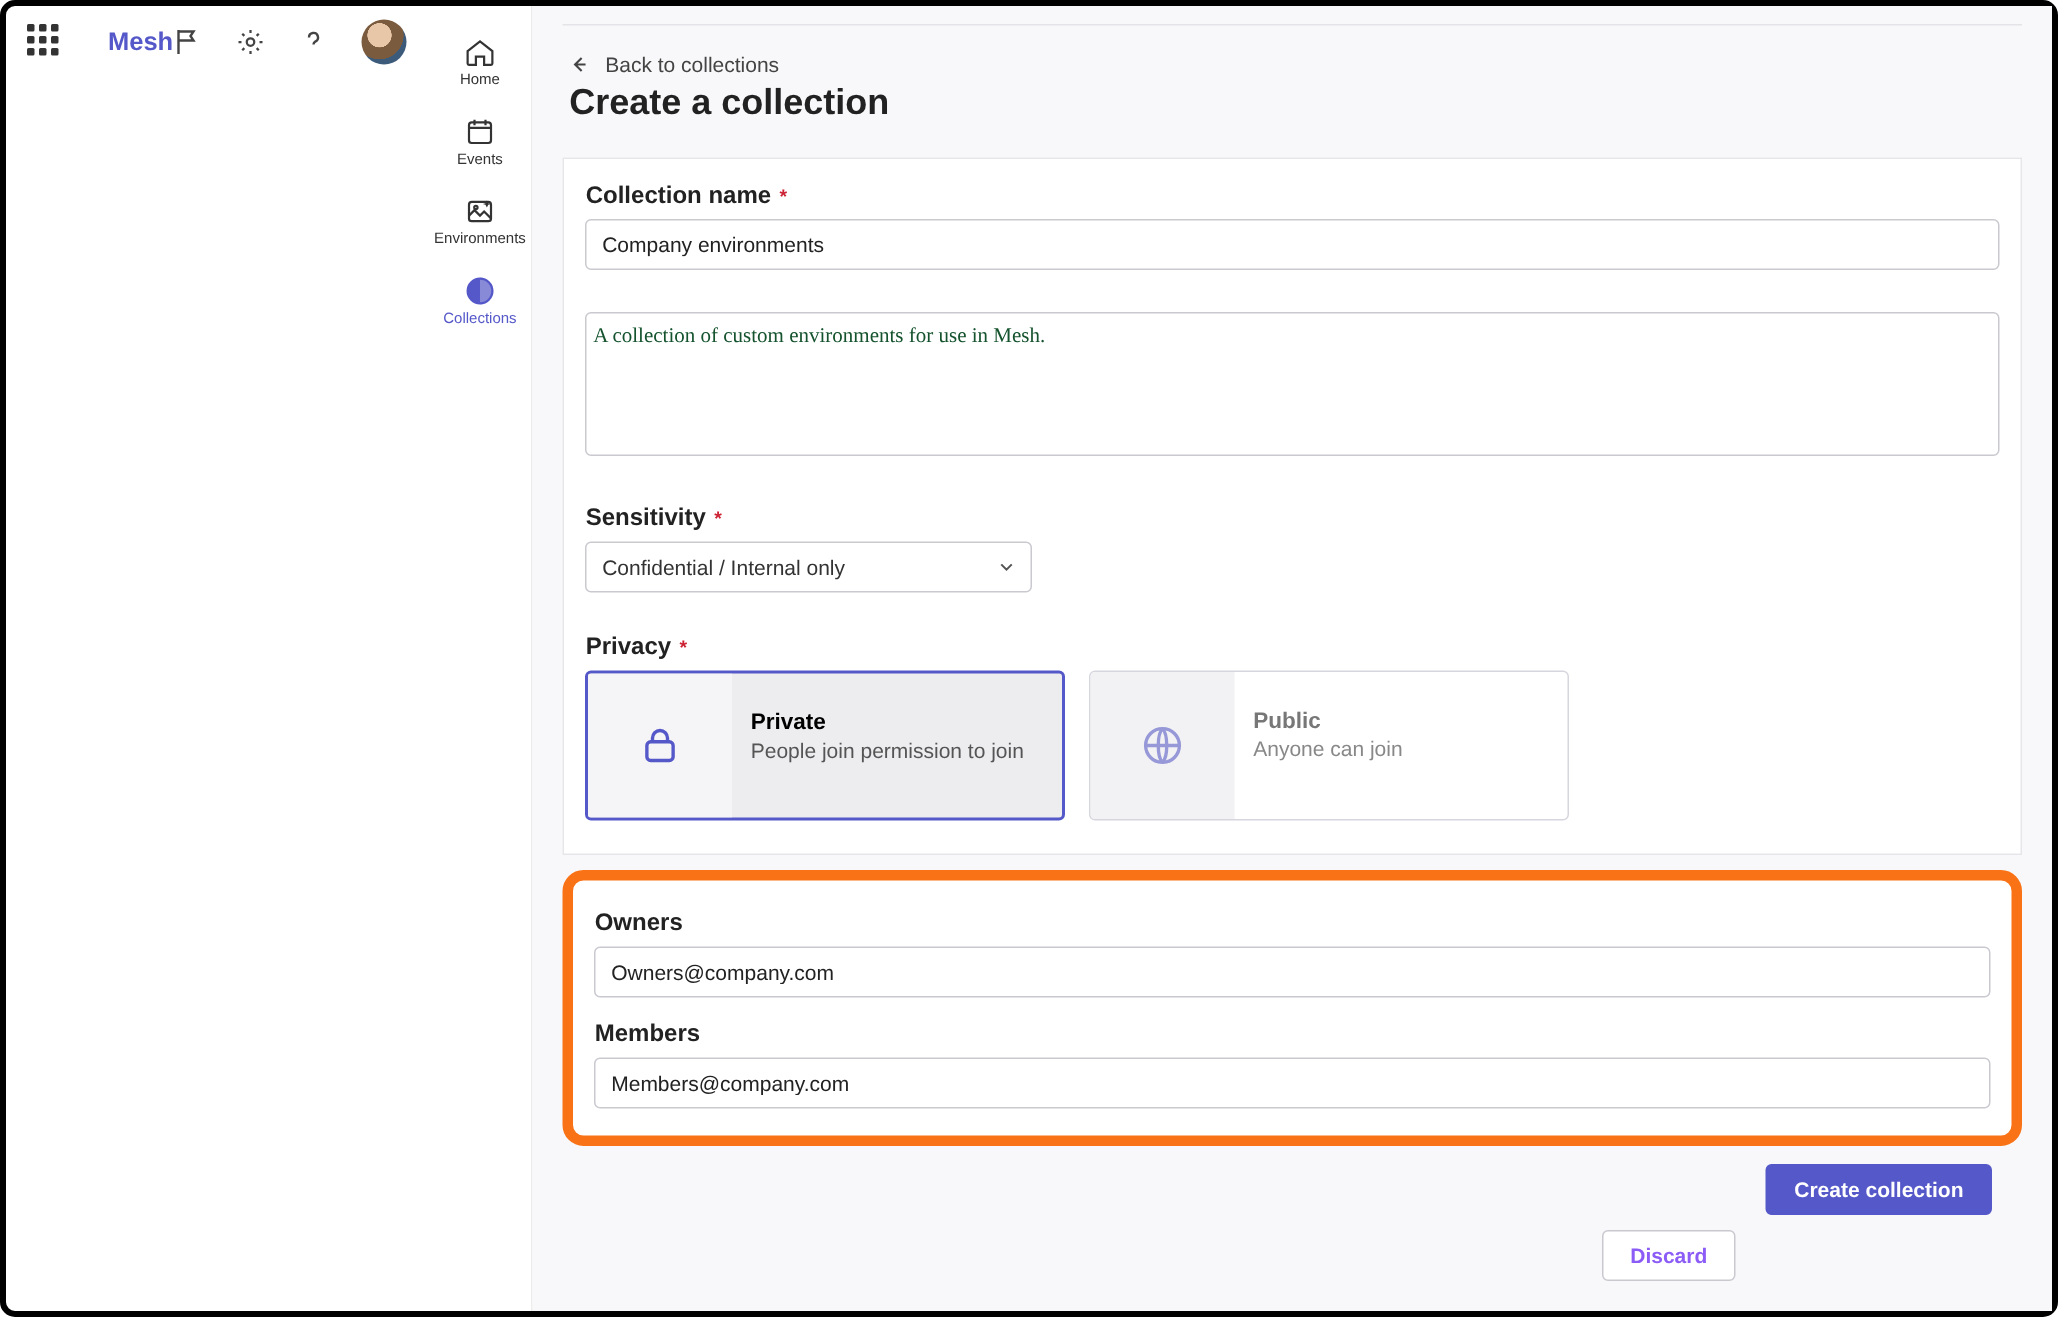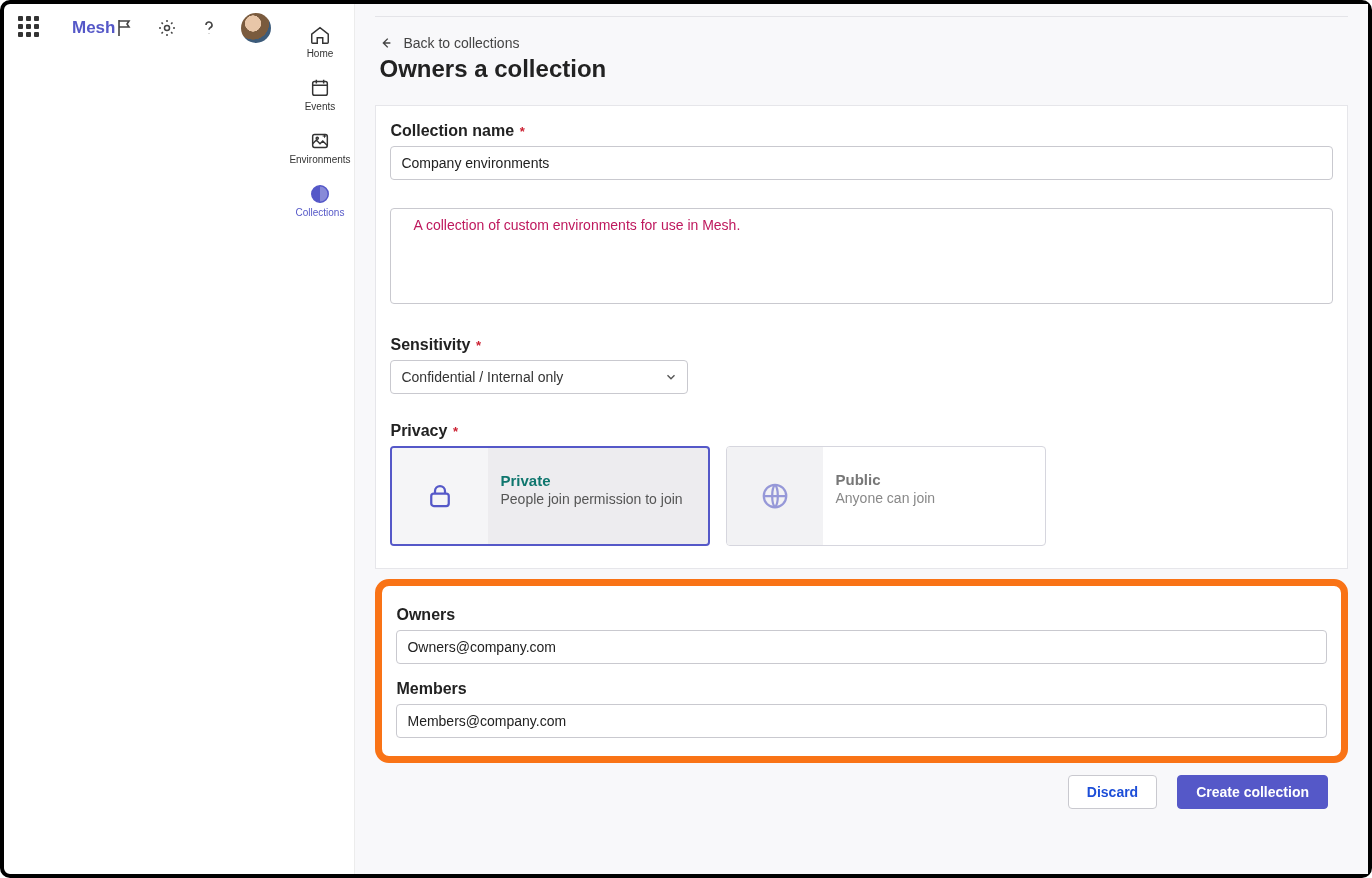--- a/index.html
+++ b/index.html
@@ -25,43 +25,43 @@
   .main { flex: 1; background: #f8f8fa; overflow-y: auto; padding: 12px 20px 0 20px; position: relative; }
   .top-rule { border-top: 1px solid #e4e4e8; margin-bottom: 18px; }
   .back-row { display: flex; align-items: center; gap: 10px; color: #444; font-size: 14px; cursor: pointer; margin-left: 4px; }
   .back-row svg { width: 14px; height: 14px; stroke: #444; }
   .page-title { font-size: 24px; font-weight: 600; color: #222; margin-top: 4px; margin-left: 4px; }
   .card { background: #fff; border: 1px solid #e6e6ea; border-radius: 0; margin-top: 22px; padding: 16px 14px 18px 14px; }
   .field-label { font-size: 16px; font-weight: 600; color: #222; margin-bottom: 6px; }
   .req { color: #c23; font-size: 13px; margin-left: 2px; }
   .field-block { margin-bottom: 28px; }
   .text-input { width: 100%; height: 34px; border: 1px solid #c9c9cf; border-radius: 4px; padding: 0 10px; font-size: 14px; font-family: inherit; color: #222; }
-  .textarea { width: 100%; height: 96px; border: 1px solid #c9c9cf; border-radius: 4px; padding: 8px 22px; font-size: 14px; font-family: Liberation Sans, sans-serif; color: #be185d; resize: none; }
+  .textarea { width: 100%; height: 96px; border: 1px solid #c9c9cf; border-radius: 4px; padding: 8px 4px; font-size: 14px; font-family: Liberation Serif, serif; color: #14532d; resize: none; }
   .select-wrap { position: relative; width: 298px; }
   .select { width: 100%; height: 34px; border: 1px solid #c9c9cf; border-radius: 4px; padding: 0 32px 0 10px; font-size: 14px; background: #fff; display: flex; align-items: center; cursor: pointer; color: #333; }
   .chev { position: absolute; right: 10px; top: 50%; transform: translateY(-50%); width: 14px; height: 14px; stroke: #555; pointer-events: none; }
   .privacy-row { display: flex; gap: 16px; }
   .privacy-card { width: 320px; height: 100px; border: 1px solid #d6d6de; border-radius: 4px; display: flex; cursor: pointer; overflow: hidden; background: #fff; }
   .privacy-card .iconzone { width: 96px; background: #f2f2f4; display: flex; align-items: center; justify-content: center; }
   .privacy-card .textzone { flex: 1; padding: 24px 12px 0 12px; }
-  .privacy-card .p-title { font-size: 15px; font-weight: 600; color: #0f766e; }
+  .privacy-card .p-title { font-size: 15px; font-weight: 600; color: #000000; }
   .privacy-card .p-sub { font-size: 14px; color: #555; margin-top: 2px; }
   .privacy-card.selected { border: 2px solid #5558c8; background: #edecef; }
   .privacy-card.selected .iconzone { background: #f5f5f7; }
   .privacy-card.unselected .p-title { color: #777; }
   .privacy-card.unselected .p-sub { color: #888; }
   .p-svg { width: 30px; height: 30px; stroke: #5558c8; fill: none; stroke-width: 1.8; }
   .unselected .p-svg { stroke: #9698d8; }
   
   .card-highlight { border: 7px solid #f97316; border-radius: 14px; background: #fff; margin-top: 10px; padding: 20px 14px 18px 14px; }
   .card-highlight .field-block { margin-bottom: 16px; }
   
   .footer { display: flex; justify-content: flex-end; gap: 20px; padding: 12px 20px 18px 0; }
   .btn { height: 34px; border-radius: 4px; font-size: 14px; font-weight: 600; padding: 0 18px; cursor: pointer; font-family: inherit; }
-  .btn-secondary { background: #fff; border: 1px solid #c9c9cf; color: #1d4ed8; }
+  .btn-secondary { background: #fff; border: 1px solid #c9c9cf; color: #8b5cf6; margin-top: 44px; }
   .btn-primary { background: #5558c8; border: 1px solid #5558c8; color: #fff; }
 </style>
 </head>
 <body>
 <div class="frame">
 
   <div class="topbar">
     <div class="waffle">
       <span></span>
         <span></span>
@@ -130,21 +130,21 @@
     </div>
 
     <div class="main">
       <div class="top-rule"></div>
       <div class="back-row">
         <svg viewBox="0 0 16 16" fill="none" stroke-width="1.6">
             <path d="M10 3L5 8l5 5M5 8h8"></path>
           </svg>
         <span>Back to collections</span>
       </div>
-      <h1 class="page-title">Owners a collection</h1>
+      <h1 class="page-title">Create a collection</h1>
 
       <div class="card">
         <div class="field-block">
           <div class="field-label"><span>Collection name</span><span class="req"> *</span></div>
           <input class="text-input" value="Company environments" style="">
         </div>
         <div class="field-block">
           <textarea class="textarea" style="">A collection of custom environments for use in Mesh.</textarea>
         </div>
         <div class="field-block">

